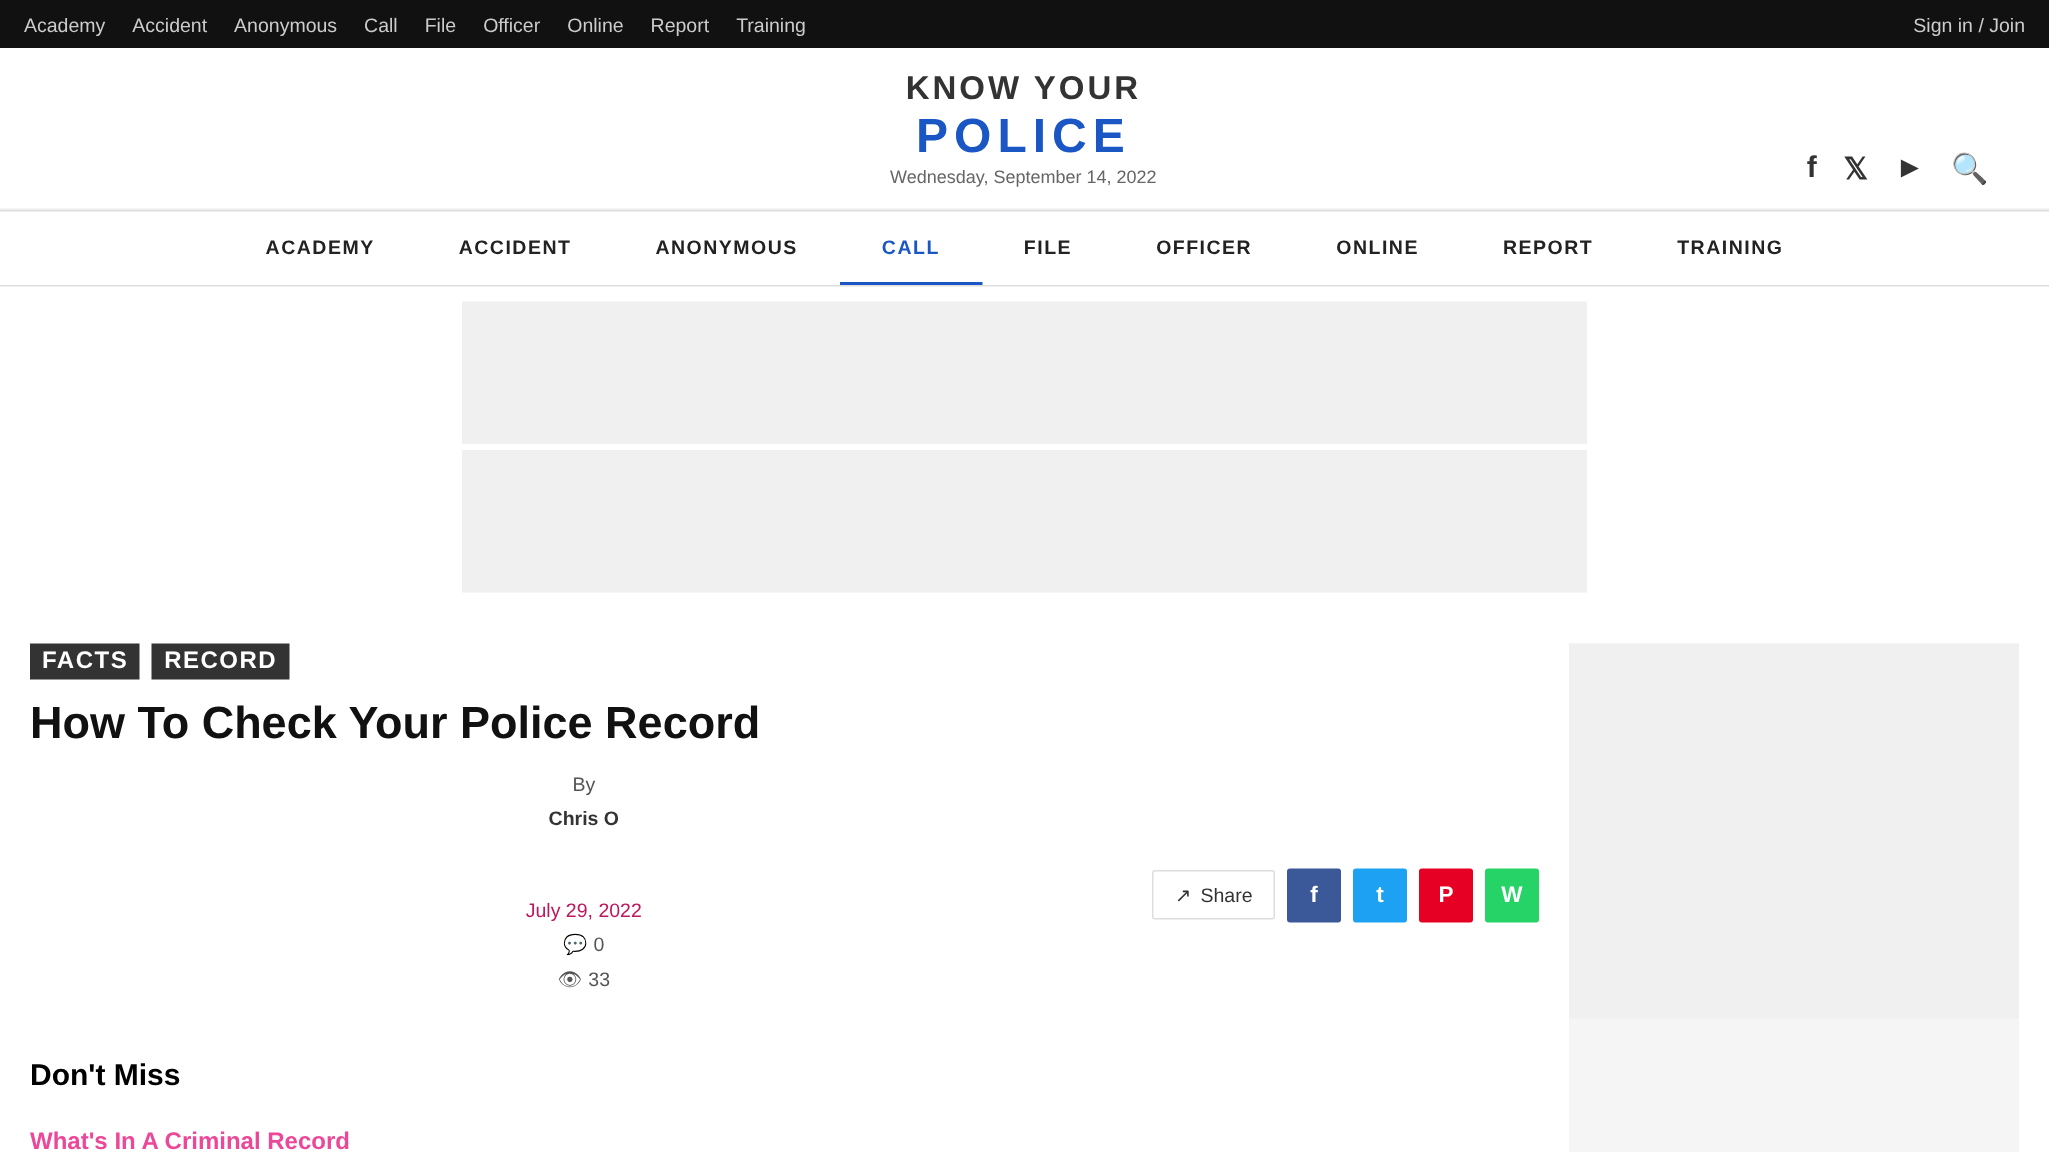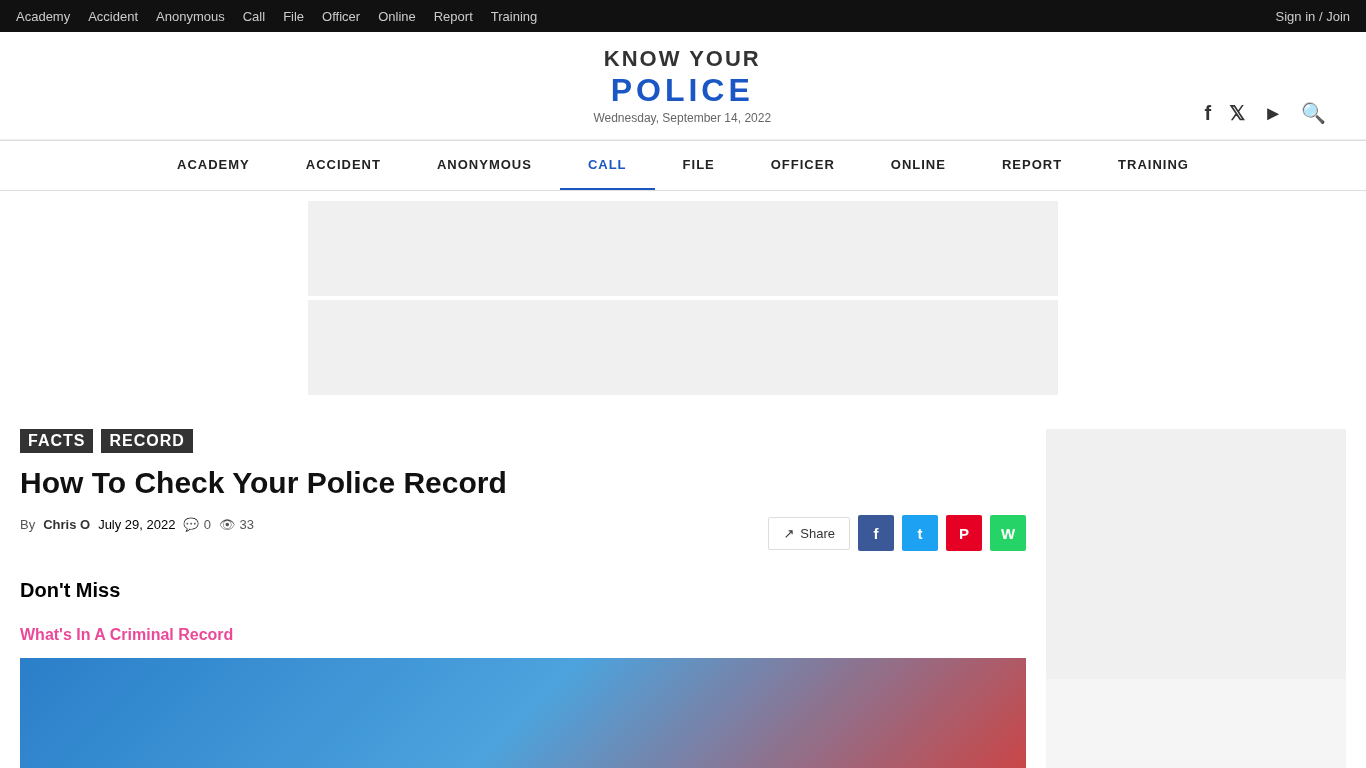--- a/index.html
+++ b/index.html
@@ -118,24 +118,25 @@
     }
 
     
     #article-meta {
       display: flex;
       align-items: center;
       gap: 14px;
       margin-bottom: 18px;
       font-size: 13px;
       color: #555;
+      flex-direction: column;
     }
     #article-meta .by { color: #555; }
     #article-meta .author { color: #333; font-weight: 700; text-decoration: none; }
-    #article-meta .date { color: #000000; }
+    #article-meta .date { color: #be185d; margin-top: 38px; }
     .meta-icon-item { display: flex; align-items: center; gap: 4px; color: #555; font-size: 13px; }
 
     
     #share-bar {
       display: flex;
       align-items: center;
       gap: 8px;
       margin-left: auto;
     }
     .share-btn {

